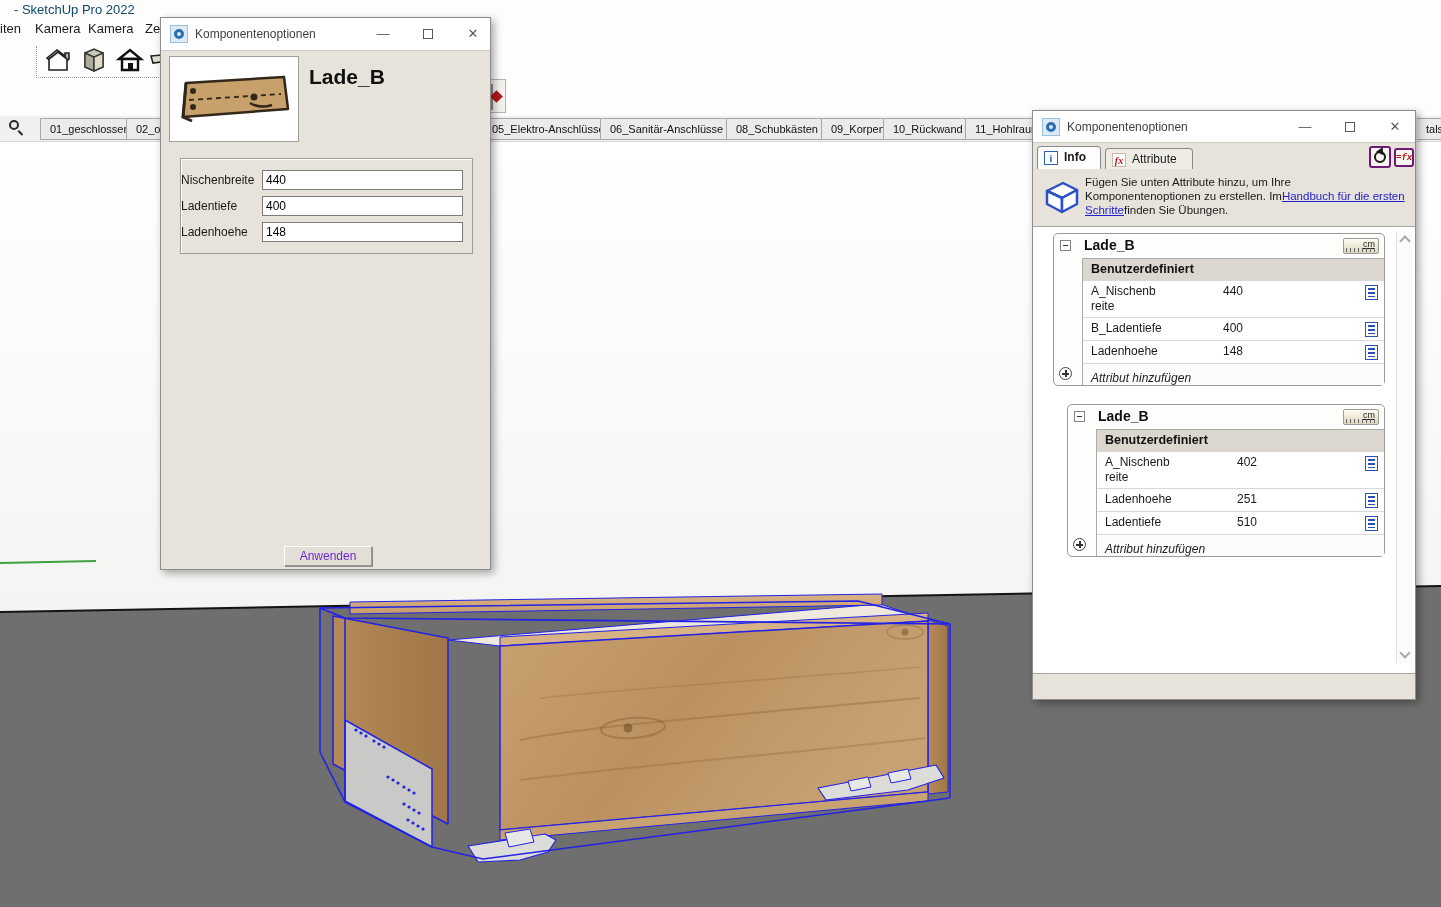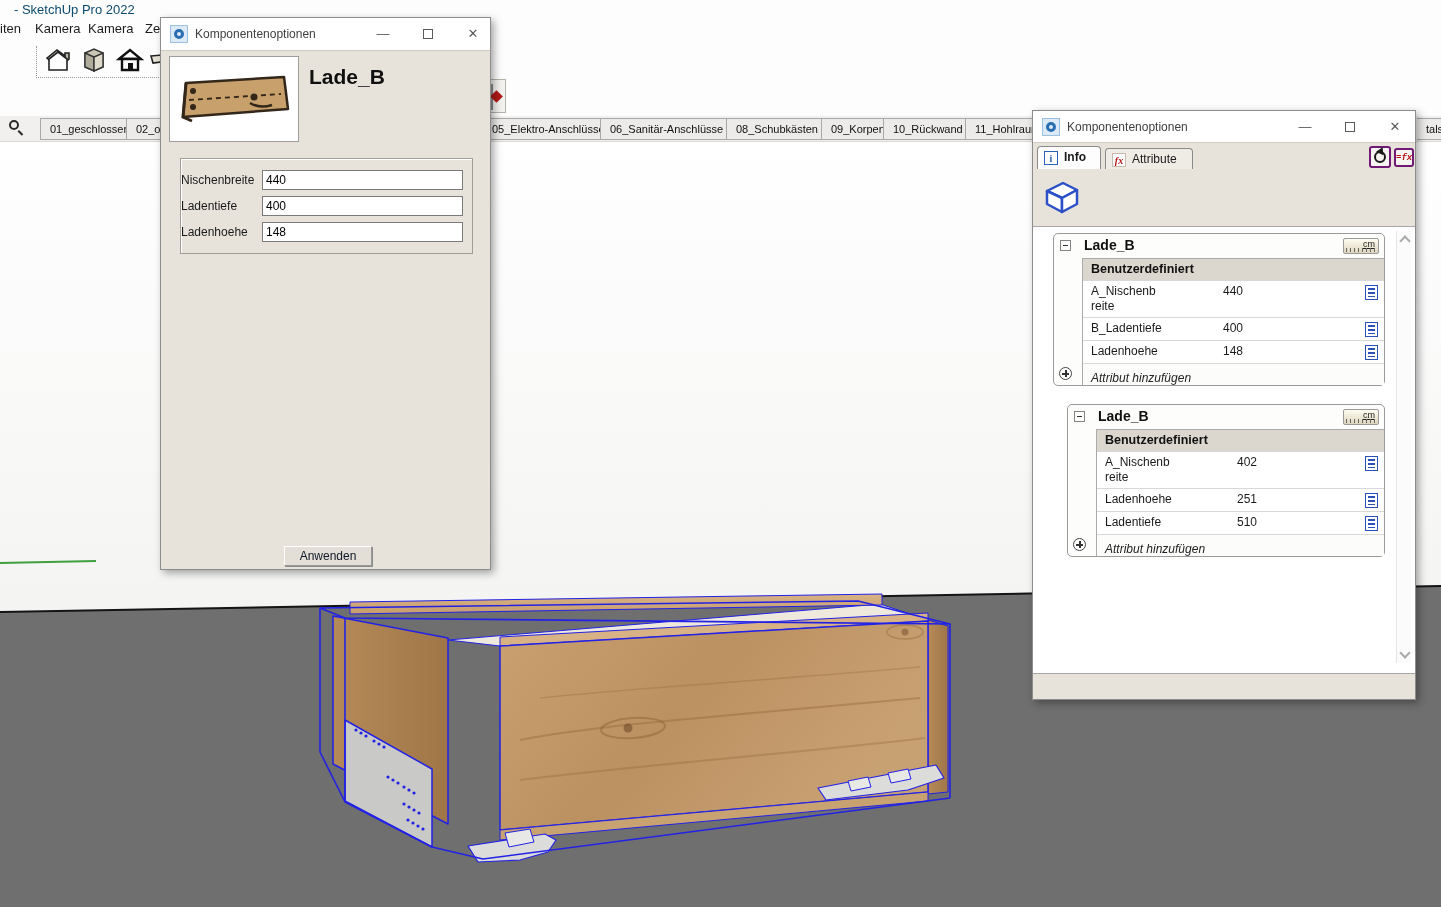--- a/index.html
+++ b/index.html
@@ -41,21 +41,21 @@
 
   
   #ko { left:160px; top:17px; width:331px; height:553px; z-index:20; }
   .ko-header { position:absolute; left:0; top:32px; right:0; height:96px; background:#E7E3DA; border-top:1px solid #cfccc4; }
   .ko-thumb { position:absolute; left:8px; top:5px; width:130px; height:86px; background:#fff; border:1px solid #9E9E9E; }
   .ko-name { position:absolute; left:148px; top:14px; font-size:21px; font-weight:bold; color:#101010; }
   .ko-form { position:absolute; left:19px; top:140px; width:293px; height:96px; border:1px solid #A39E93; box-shadow:1px 1px 0 #ffffff inset; }
   .ko-row { position:absolute; left:0; width:100%; height:20px; }
   .ko-label { position:absolute; left:0; top:3px; width:74px; text-align:left; font-size:12px; color:#1a1a1a; }
   .ko-input { position:absolute; left:81px; top:0; width:201px; height:20px; border:1px solid #7A7A7A; background:#fff; font-size:12px; padding:0 3px; font-family:"Liberation Sans", sans-serif; }
-  .ko-apply { position:absolute; left:123px; top:528px; width:88px; height:20px; background:#E3DFD6; color:#0f172a; font-size:12px;
+  .ko-apply { position:absolute; left:123px; top:528px; width:88px; height:20px; background:#E3DFD6; color:#6d28d9; font-size:12px;
               border:1px solid #9a9a9a; border-top-color:#fff; border-left-color:#fff; box-shadow:1px 1px 0 #8b8b8b; text-align:center; line-height:18px; }
 
   
   #ka { left:1032px; top:110px; width:384px; height:590px; z-index:30; }
   .ka-tabstrip { position:absolute; left:0; top:31px; right:0; height:27px; background:#E7E3DA; border-top:1px solid #cfccc4; }
   .ka-tab { position:absolute; font-size:12px; color:#1a1a1a; text-align:left; border:1px solid #8A8A8A; border-bottom:none; border-radius:4px 4px 0 0; padding:3px 8px 0 26px; cursor:pointer; }
   .ka-tab-info { left:4px; top:3px; width:64px; height:24px; background:#FDFDFD; font-weight:bold; }
   .ka-tab-fn { left:72px; top:5px; width:88px; height:22px; background:#EFECE5; }
   .tab-ico { position:absolute; left:6px; top:4px; width:14px; height:14px; font-size:10px; text-align:center; line-height:13px; }
   .ico-info { background:#fff; border:1px solid #2B62B5; color:#2B62B5; font-weight:bold; font-family:"Liberation Serif", serif; }
@@ -319,20 +319,23 @@
     <div class="ka-toolbtn fx-btn" style="left:361px">=fx</div>
   </div>
   <div class="ka-banner">
     <span class="cube-icon">
       <svg width="42" height="42" viewBox="0 0 42 42">
         <polygon points="7,15 23,7 37,14 22,22" fill="#fff" stroke="#2B50C8" stroke-width="2.5" stroke-linejoin="round"></polygon>
         <polygon points="7,15 22,22 22,36 7,28" fill="#fff" stroke="#2B50C8" stroke-width="2.5" stroke-linejoin="round"></polygon>
         <polygon points="22,22 37,14 37,28 22,36" fill="#fff" stroke="#2B50C8" stroke-width="2.5" stroke-linejoin="round"></polygon>
       </svg>
     </span>
+    <div class="ka-banner-text">
+      <span>Fügen Sie unten Attribute hinzu, um Ihre Komponentenoptionen zu erstellen. Im</span><span class="ka-link">Handbuch für die ersten Schritte</span><span>finden Sie Übungen.</span>
+    </div>
   </div>
   <div class="ka-content">
     <div class="ka-scroll">
       <span class="chev chev-up"></span>
       <span class="chev chev-dn"></span>
     </div>
 
     <div class="attr-table" style="left:20px; top:6px; width:332px;">
       <div class="at-header">
         <span class="collapse-box"></span>

